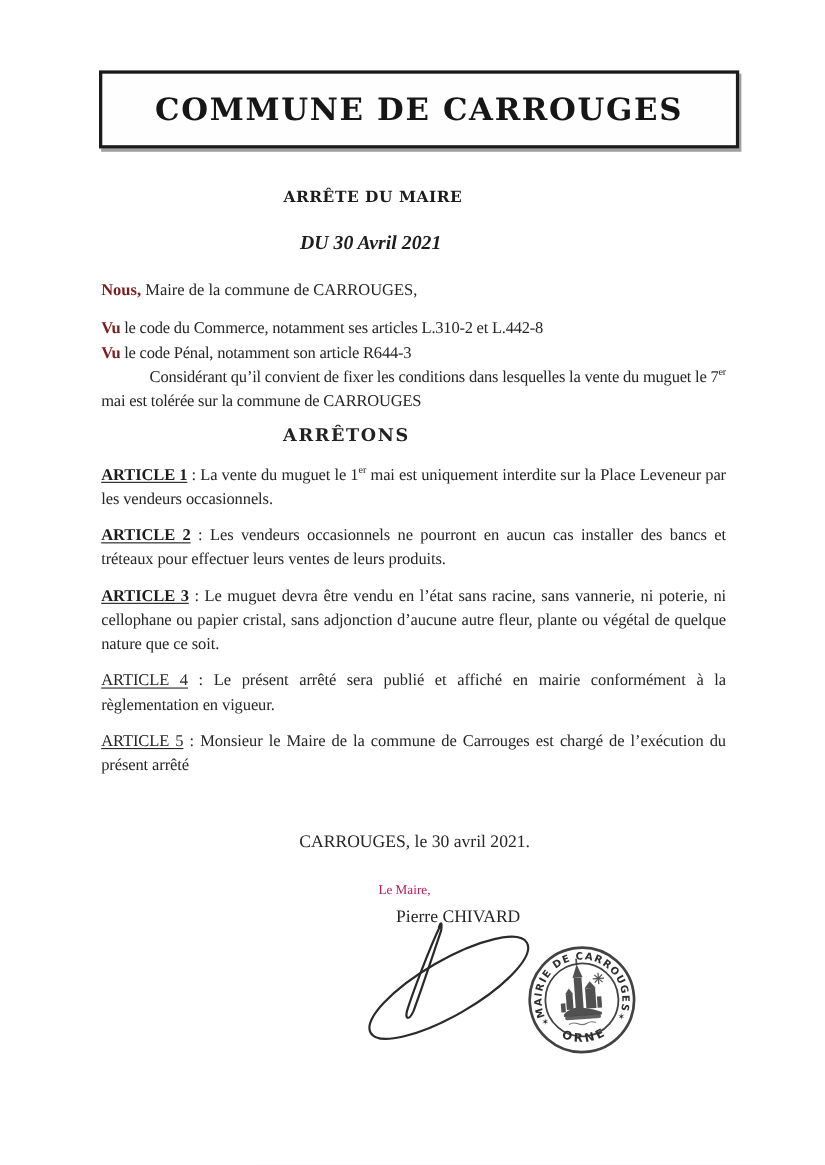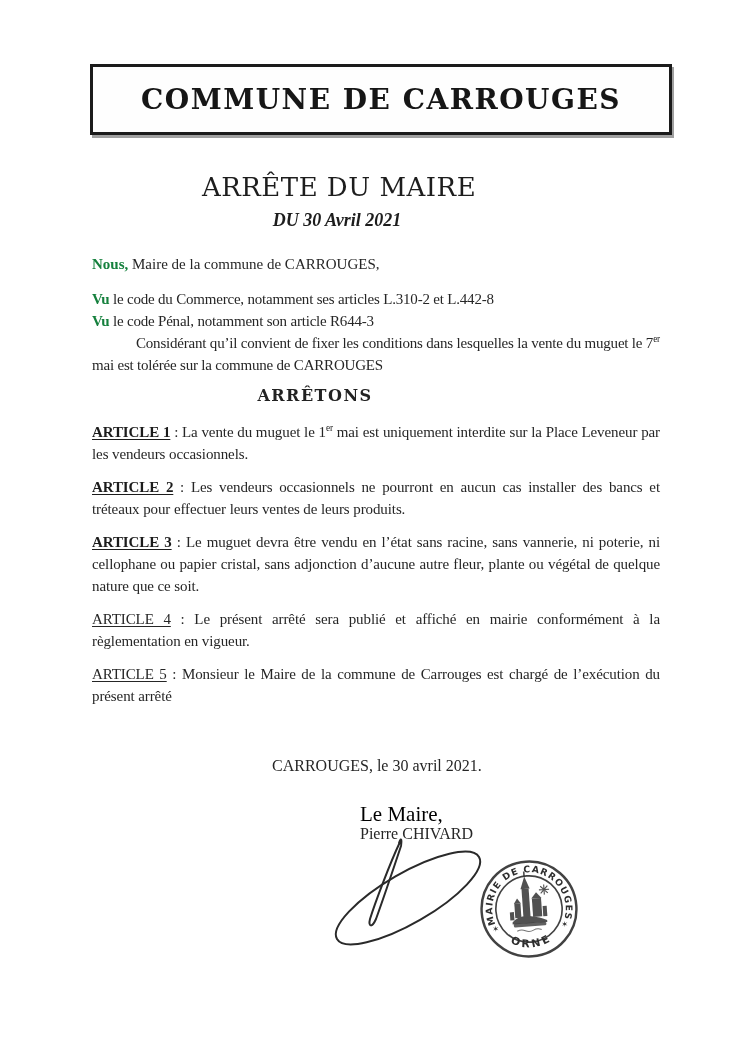--- a/index.html
+++ b/index.html
@@ -21,52 +21,52 @@
     display:flex;align-items:center;justify-content:center;
     background:#fefefe;
   }
   .title-box h1{
     margin:0;font-size:28px;font-weight:bold;letter-spacing:1.5px;color:#161616;
     font-family:"DejaVu Serif","Liberation Serif",serif;
   }
   
   .doc-title{
     position:absolute;top:172px;left:0;width:678px;text-align:center;
-    font-size:26px;font-weight:400;letter-spacing:.5px;color:#1d1d1d;
+    font-size:14px;font-weight:700;letter-spacing:.5px;color:#1d1d1d;
     font-family:"DejaVu Serif",serif;
   }
   .doc-date{
     position:absolute;top:210px;left:0;width:674px;text-align:center;
     font-size:18px;font-weight:700;font-style:italic;color:#1d1d1d;
     font-family:Liberation Serif, serif;
   }
   
   .content{
     position:absolute;left:92px;top:253px;width:568px;
     font-size:15px;line-height:22px;color:#262626;
   }
   .content p{margin:0;}
   .nous{margin-bottom:13px !important;}
   .vu{white-space:nowrap;letter-spacing:-0.2px;}
   .considerant{text-align:justify;text-indent:44px;letter-spacing:-0.2px;}
-  b{font-weight:bold;color:#15803d;}
+  b{font-weight:bold;color:#7f1d1d;}
   .arretons{
     width:568px;text-align:center;margin-top:9px;
     transform:translateX(-61px);
     font-size:16px;font-weight:700;letter-spacing:1.5px;color:#222;
     font-family:"DejaVu Serif",serif;
   }
   .article{text-align:justify;margin-top:11px !important;letter-spacing:-0.1px;}
   .article.first{margin-top:14px !important;}
   .art-label{text-decoration:underline;text-underline-offset:2px;}
   .art-label.bd{font-weight:bold;color:#1c1c1c;}
   sup{font-size:.62em;line-height:0;vertical-align:super;}
   
   .place-date{position:absolute;top:757px;left:272px;font-size:16px;color:#262626;}
-  .signer-role{position:absolute;top:802px;left:360px;font-size:21px;color:#000000;}
+  .signer-role{position:absolute;top:802px;left:344px;font-size:12px;color:#be185d;}
   .signer-name{position:absolute;top:825px;left:360px;font-size:16px;color:#262626;}
   .signature-svg{position:absolute;left:320px;top:831px;}
   .stamp-svg{position:absolute;left:478px;top:858px;transform:rotate(-4deg);}
 </style>
 </head>
 <body>
 
 <div class="page">
 
   <div class="title-box">

